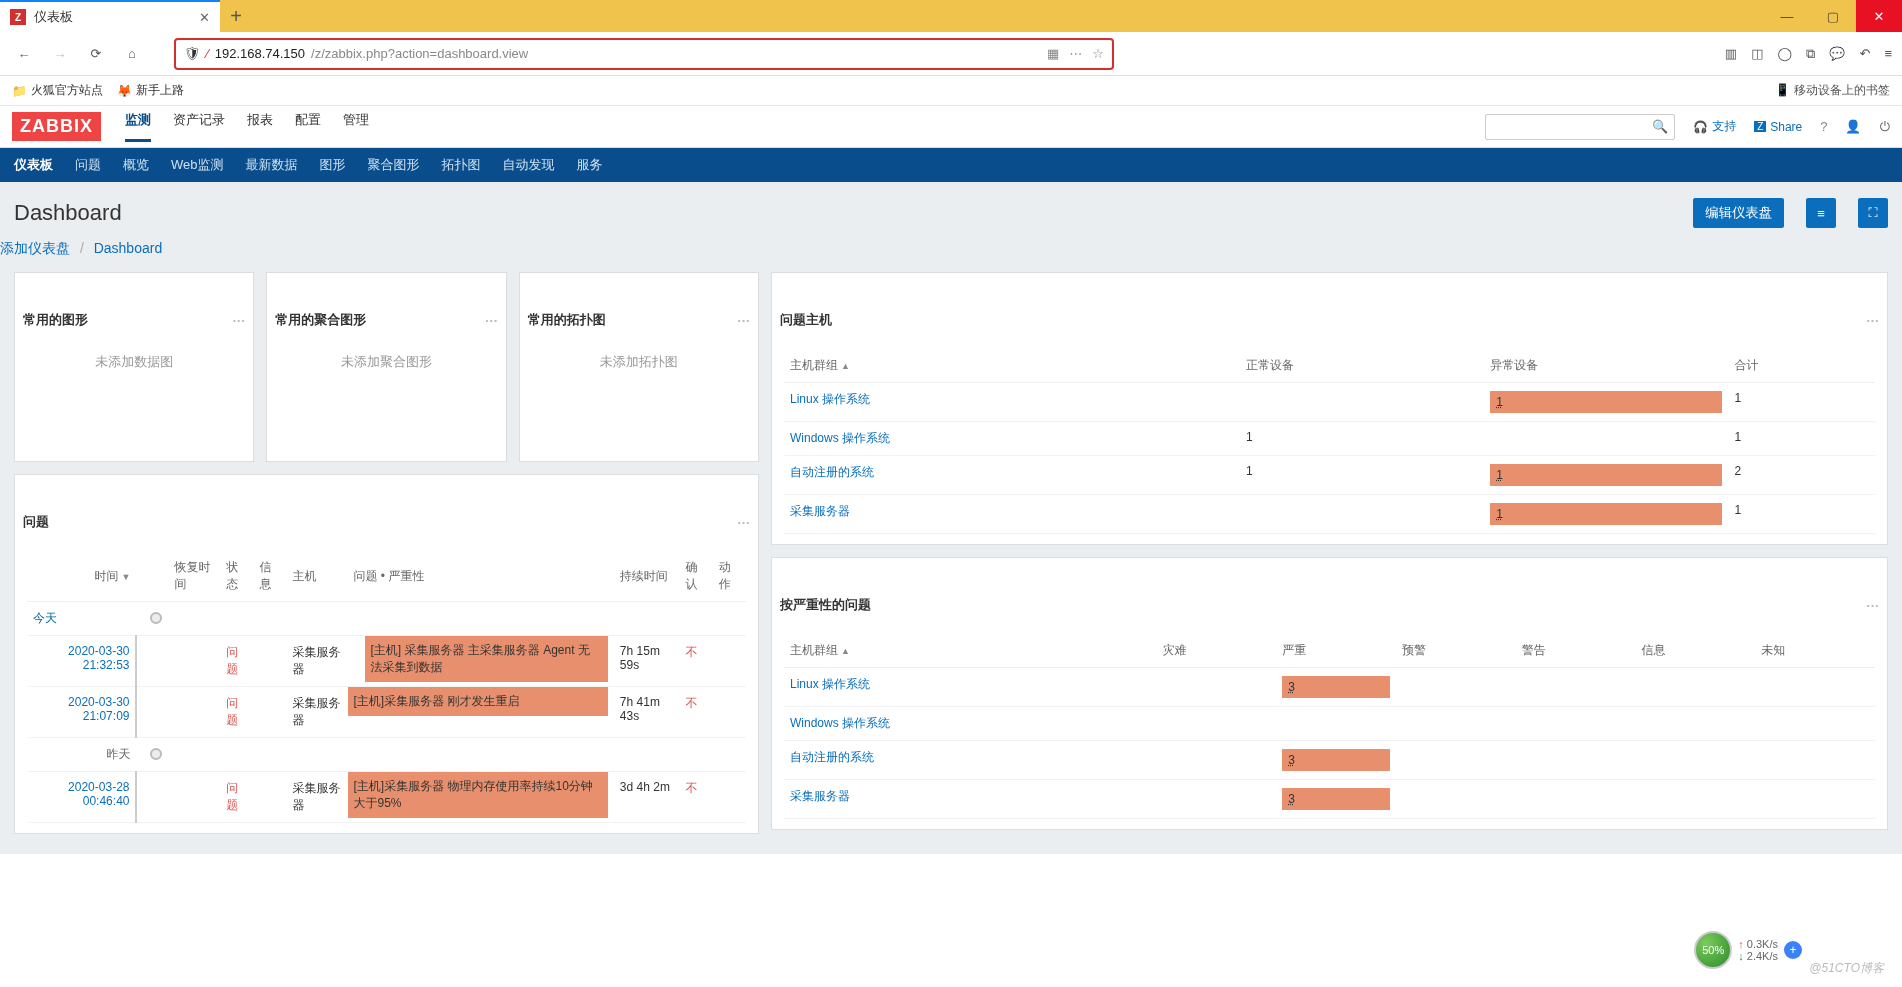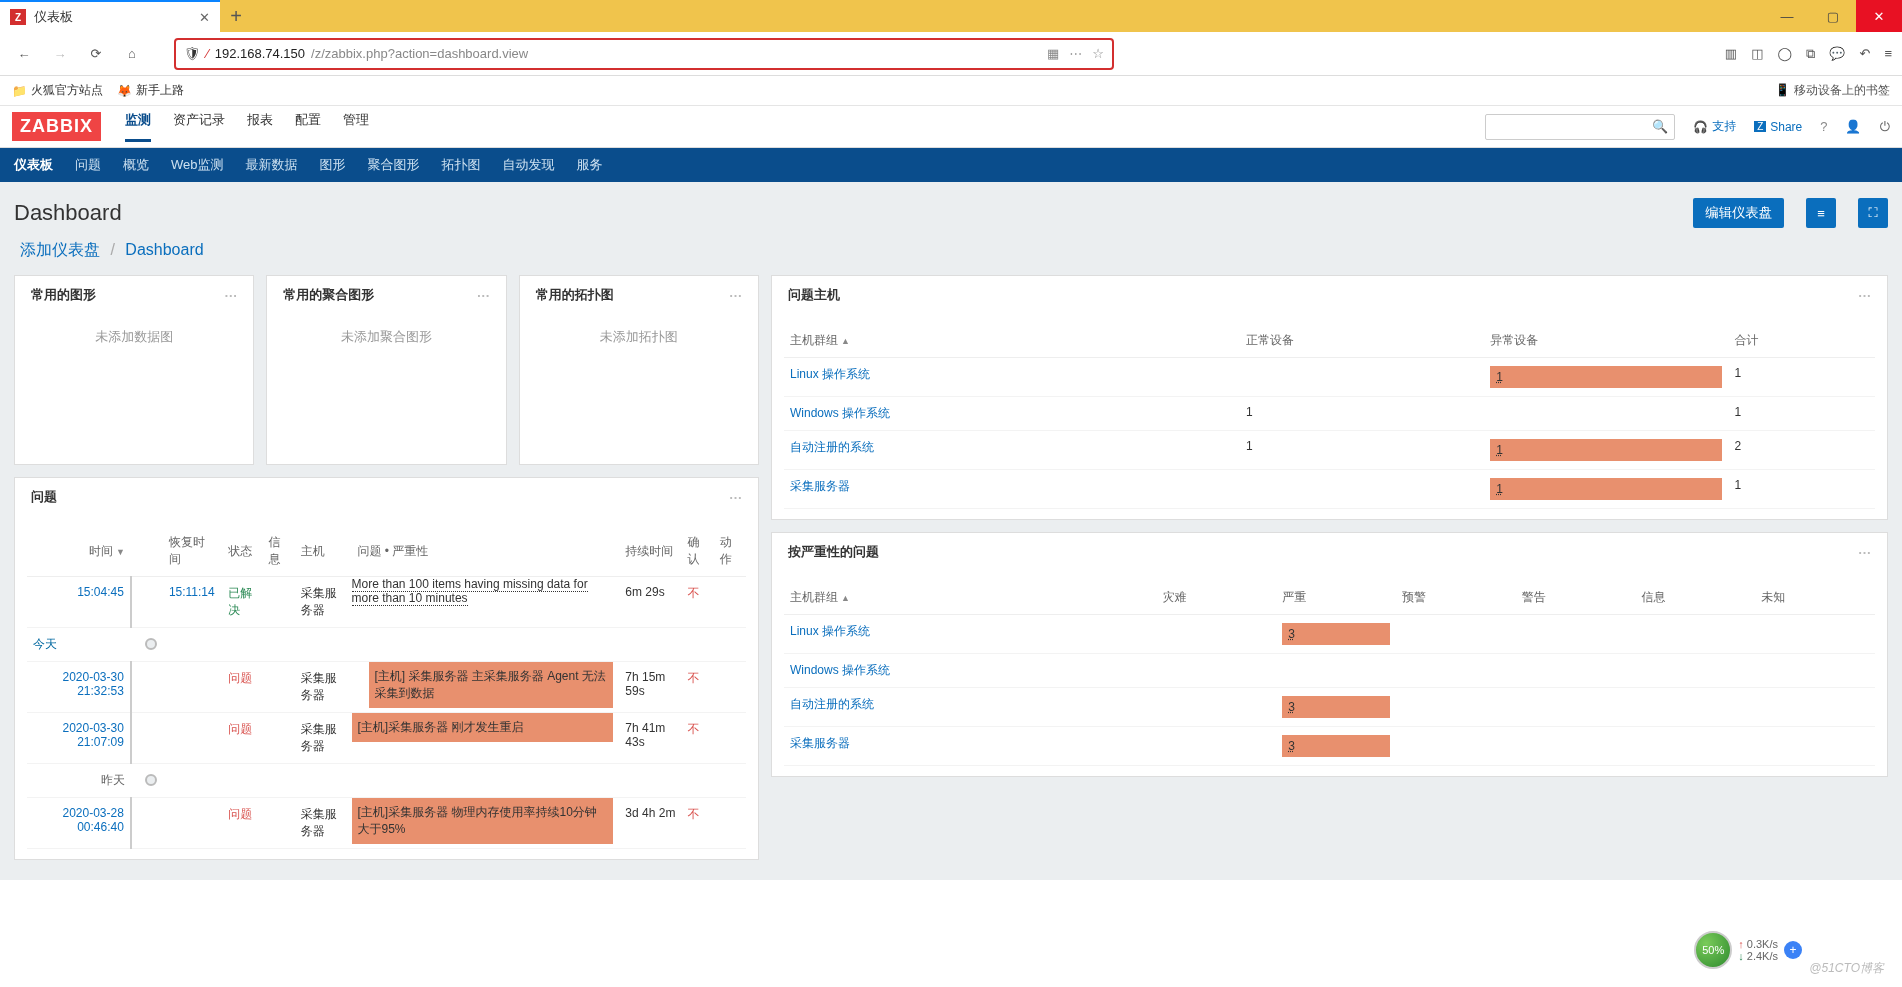--- a/index.html
+++ b/index.html
@@ -30,28 +30,28 @@
 .searchbox { width: 190px; height: 26px; border: 1px solid #ccc; border-radius: 2px; display: flex; align-items: center; padding: 0 6px; color: #888; justify-content: flex-end; }
 .support, .share { color: #0a6ebd; font-size: 12px; display: flex; align-items: center; gap: 4px; }
 .submenu { background: #0a4d8c; color: #fff; display: flex; gap: 22px; padding: 0 14px; height: 34px; align-items: center; }
 .submenu a { color: #cde1f1; text-decoration: none; font-size: 13px; }
 .submenu a.active { color: #fff; font-weight: bold; }
 .pagehead { background: #ebeef0; padding: 16px 14px 6px; display: flex; align-items: center; }
 .pagehead h1 { font-size: 22px; font-weight: normal; color: #333; }
 .pagehead-right { margin-left: auto; display: flex; gap: 22px; }
 .btn-blue { background: #0a6ebd; color: #fff; border: none; padding: 6px 12px; border-radius: 2px; cursor: pointer; }
 .btn-icon { background: #0a6ebd; color: #fff; width: 30px; height: 30px; display: flex; align-items: center; justify-content: center; border-radius: 2px; }
-.breadcrumb { background: #ebeef0; padding: 6px 20px 14px; font-size: 16px; }
+.breadcrumb { background: #ebeef0; padding: 6px 0 14px; font-size: 14px; }
 .breadcrumb a { color: #0a6ebd; text-decoration: none; }
 .breadcrumb .sep { color: #aaa; margin: 0 6px; }
 .content { background: #ebeef0; padding: 0 14px 20px; display: flex; gap: 12px; align-items: flex-start; }
 .leftcol { width: 745px; display: flex; flex-direction: column; gap: 12px; }
 .rightcol { flex: 1; display: flex; flex-direction: column; gap: 12px; }
 .widget { background: #fff; border: 1px solid #ddd; }
-.widget-head { display: flex; align-items: center; padding: 10px 16px; font-weight: bold; }
+.widget-head { display: flex; align-items: center; padding: 10px 8px; font-weight: bold; margin-top: 28px; }
 .widget-head .wmenu { margin-left: auto; color: #bbb; }
 .widget-body { padding: 10px 12px; }
 .toprow { display: flex; gap: 12px; }
 .toprow .widget { flex: 1; min-height: 190px; }
 .empty { text-align: center; color: #999; padding: 14px 0; }
 table.grid { width: 100%; border-collapse: collapse; font-size: 12px; }
 table.grid th { text-align: left; color: #666; font-weight: normal; padding: 8px 6px; border-bottom: 1px solid #eee; }
 table.grid td { padding: 8px 6px; border-bottom: 1px solid #f3f3f3; vertical-align: top; }
 .link { color: #0a6ebd; text-decoration: none; }
 .cell-highlight { background: #e8906e; color: #333; padding: 4px 6px; display: block; text-decoration: underline dotted; }
@@ -224,32 +224,20 @@
             <th>状态</th>
             <th>信息</th>
             <th>主机</th>
             <th>问题 • 严重性</th>
             <th>持续时间</th>
             <th>确认</th>
             <th>动作</th>
           </tr>
             </thead>
           <tbody id="problems-body">
-              <tr>
-                <td class="td-right"><a class="link">15:04:45</a></td>
-      <td style="border-left:2px solid #ccc"></td>
-      <td><a class="link">15:11:14</a></td>
-      <td><span class="resolved">已解决</span></td>
-      <td></td>
-      <td>采集服务器</td>
-      <td style="padding:0 6px 0 0"><span class="underdot">More than 100 items having missing data for more than 10 minutes</span></td>
-      <td>6m 29s</td>
-      <td><span class="no">不</span></td>
-      <td></td>
-              </tr>
               <tr class="date-sep">
                 <td colspan="1" style="text-align:left;color:#0369a1">今天</td>
                 <td><span class="dot"></span></td>
                 <td colspan="8"></td>
               </tr>
               <tr>
                 <td class="td-right"><a class="link">2020-03-30 21:32:53</a></td>
       <td style="border-left:2px solid #ccc"></td>
       <td></td>
       <td><span class="problem">问题</span></td>

